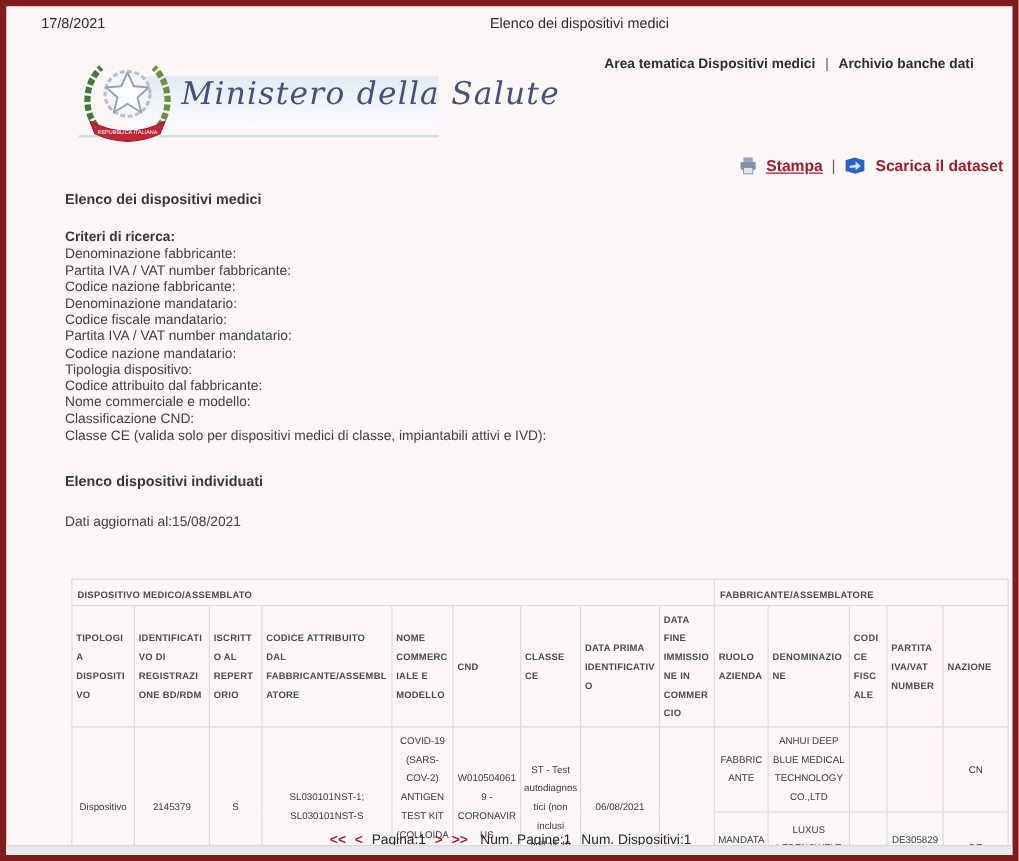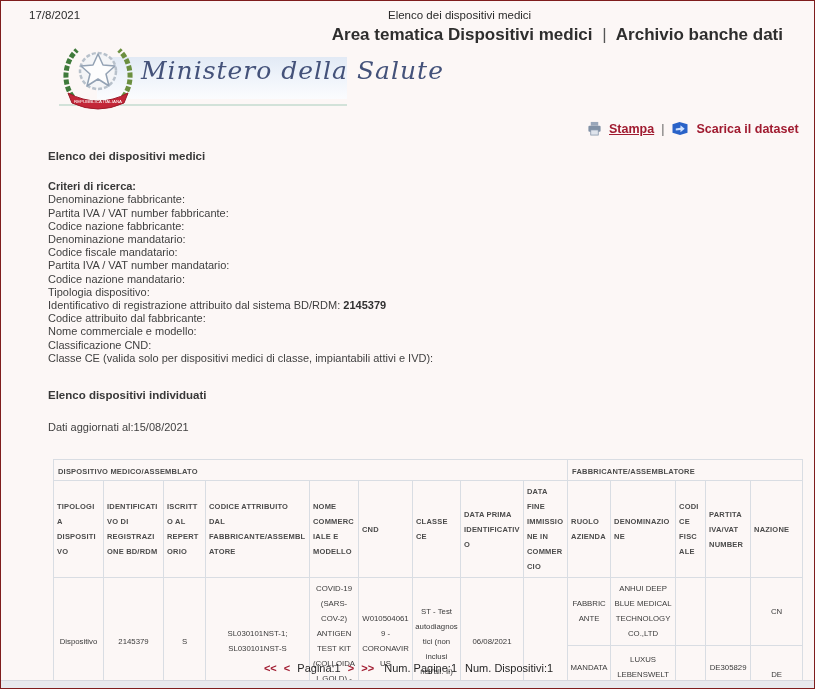--- a/index.html
+++ b/index.html
@@ -1,25 +1,25 @@
 <!DOCTYPE html>
 <html><head>
 <meta charset="utf-8">
 <style>
   html,body{margin:0;padding:0;background:#fff;}
   .page{
     position:relative;width:815px;height:689px;box-sizing:border-box;
-    background:#fcf7f6;border:1px solid #7f1d1d;overflow:hidden;
+    background:#fcf7f6;border:5px solid #7f1d1d;overflow:hidden;
     font-family:"Liberation Sans",sans-serif;color:#3c3c3c;
   }
   
   .print-date{position:absolute;left:28px;top:8px;font-size:11.5px;color:#2b2b2b;}
   .print-title{position:absolute;left:387px;top:8px;font-size:11.5px;color:#2b2b2b;}
   
-  .breadcrumb{position:absolute;top:24px;right:31px;font-size:17px;font-weight:bold;color:#2e2e2e;white-space:nowrap;}
+  .breadcrumb{position:absolute;top:40px;right:31px;font-size:11px;font-weight:bold;color:#2e2e2e;white-space:nowrap;}
   .breadcrumb .sep{margin:0 5px;font-weight:normal;color:#555;}
   
   .logo{position:absolute;left:58px;top:42px;width:290px;height:68px;}
   .logo-band{position:absolute;left:38px;top:14px;width:250px;height:42px;
     background:linear-gradient(180deg,#e2eaf5 0%,#eef3fa 45%,#fbfcfe 100%);}
   .logo-underline{position:absolute;left:0;top:61px;width:288px;height:2px;background:#d2e2d9;}
   .logo-script{position:absolute;left:82px;top:13px;font-family:"DejaVu Serif",serif;
     font-style:italic;font-size:25px;color:#44527a;white-space:nowrap;letter-spacing:1px;}
   .emblem{position:absolute;left:2px;top:0;}
   
@@ -99,21 +99,20 @@
     <div class="section-title">Elenco dei dispositivi medici</div>
     <div class="crit-title">Criteri di ricerca:</div>
     <div class="crit-line"><span>Denominazione fabbricante:</span> <span class="crit-val"></span></div>
     <div class="crit-line"><span>Partita IVA / VAT number fabbricante:</span> <span class="crit-val"></span></div>
     <div class="crit-line"><span>Codice nazione fabbricante:</span> <span class="crit-val"></span></div>
     <div class="crit-line"><span>Denominazione mandatario:</span> <span class="crit-val"></span></div>
     <div class="crit-line"><span>Codice fiscale mandatario:</span> <span class="crit-val"></span></div>
     <div class="crit-line"><span>Partita IVA / VAT number mandatario:</span> <span class="crit-val"></span></div>
     <div class="crit-line"><span>Codice nazione mandatario:</span> <span class="crit-val"></span></div>
     <div class="crit-line"><span>Tipologia dispositivo:</span> <span class="crit-val"></span></div>
-    <div class="crit-line"><span>Identificativo di registrazione attribuito dal sistema BD/RDM:</span> <span class="crit-val">2145379</span></div>
     <div class="crit-line"><span>Codice attribuito dal fabbricante:</span> <span class="crit-val"></span></div>
     <div class="crit-line"><span>Nome commerciale e modello:</span> <span class="crit-val"></span></div>
     <div class="crit-line"><span>Classificazione CND:</span> <span class="crit-val"></span></div>
     <div class="crit-line"><span>Classe CE (valida solo per dispositivi medici di classe, impiantabili attivi e IVD):</span> <span class="crit-val"></span></div>
     <div class="results-title">Elenco dispositivi individuati</div>
     <div class="updated">Dati aggiornati al:15/08/2021</div>
   </div>
 
   <table class="devices">
     <colgroup>

